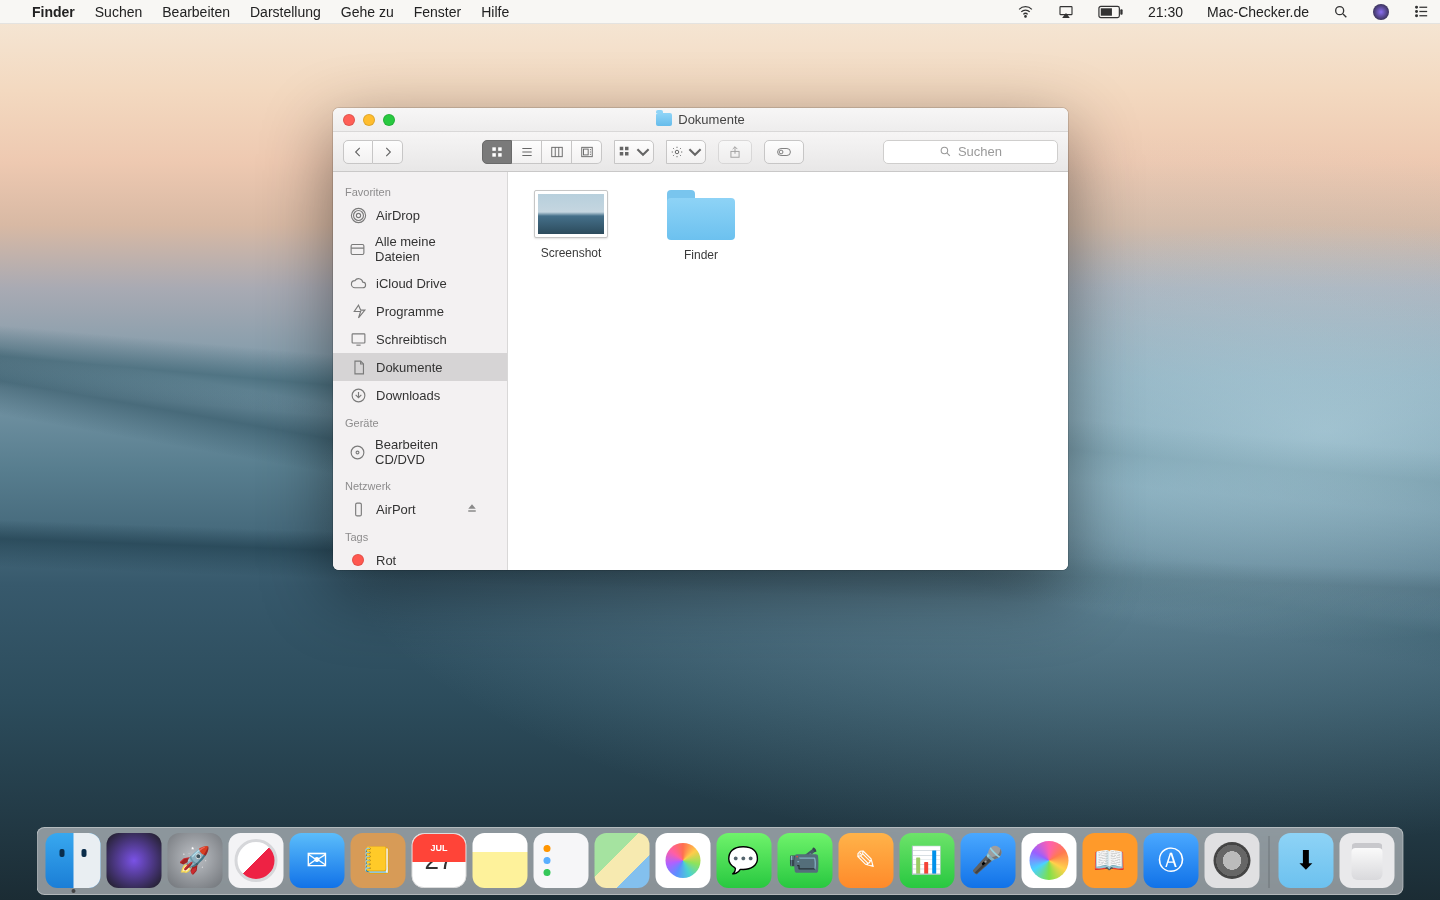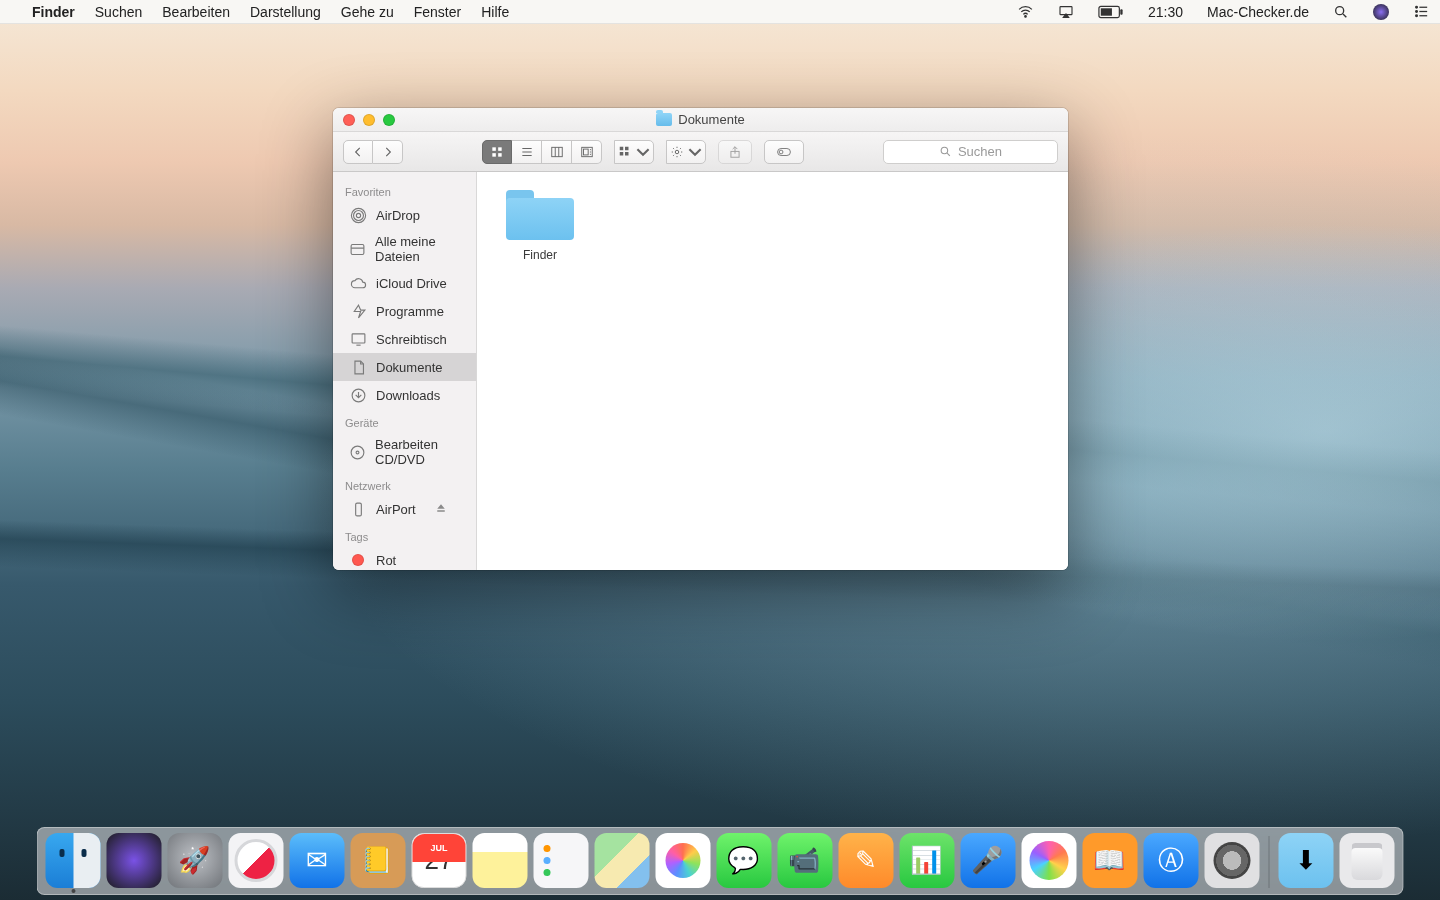--- a/index.html
+++ b/index.html
@@ -46,21 +46,21 @@
 .btn:last-child{border-radius:0 5px 5px 0}
 .btn+.btn{border-left:none}
 .btn.single{border-radius:5px}
 .btn.active{background:#7a7a7a;border-color:#6a6a6a}
 .btn.active svg{color:#fff}
 .toolbar .grow{flex:1}
 .search{width:175px;height:24px;border:1px solid #cfcecd;border-radius:5px;background:#fff;display:flex;align-items:center;justify-content:center;gap:6px;color:#9a9a9a;font-size:13px}
 .search svg{width:13px;height:13px}
 
 .body{display:flex;height:calc(100% - 64px)}
-.sidebar{width:144px;background:#f3f1f2;border-right:1px solid #d9d8d8;padding-top:6px;font-size:13px;color:#333;overflow:hidden}
+.sidebar{width:175px;background:#f3f1f2;border-right:1px solid #d9d8d8;padding-top:6px;font-size:13px;color:#333;overflow:hidden}
 .side-h{font-size:11px;color:#8d8c8d;padding:8px 12px 3px;display:flex;align-items:center;justify-content:space-between}
 .side-row{display:flex;align-items:center;gap:9px;padding:5px 29px 5px 16px;cursor:default;position:relative}
 .side-row.selected{background:#d6d4d5}
 .side-row .sicon{width:18px;height:18px;display:flex;align-items:center;justify-content:center;color:#7a7a7a}
 .side-row .sicon svg{width:17px;height:17px}
 .eject{margin-left:auto;color:#8a8a8a}
 .tagdot{width:12px;height:12px;border-radius:50%;background:#ff5850;border:1px solid rgba(0,0,0,.1)}
 
 .content{flex:1;background:#fff;padding:18px 18px;display:flex;gap:40px;align-items:flex-start}
 .fitem{display:flex;flex-direction:column;align-items:center;width:90px;gap:8px;font-size:12px;color:#3a3a3a}
@@ -371,20 +371,26 @@
     <div class="side-row">
           <span class="sicon">
             <span class="tagdot"></span>
           </span>
           <span>Rot</span>
         </div>
   </div>
 
   <div class="content">
     <div class="fitem">
+      <div class="thumb-img">
+            <div class="inner"></div>
+          </div>
+      <span>Screenshot</span>
+    </div>
+    <div class="fitem">
       <div class="thumb-folder">
             <div class="back"></div>
             <div class="front"></div>
           </div>
       <span>Finder</span>
     </div>
   </div>
  </div>
 </div>
 

